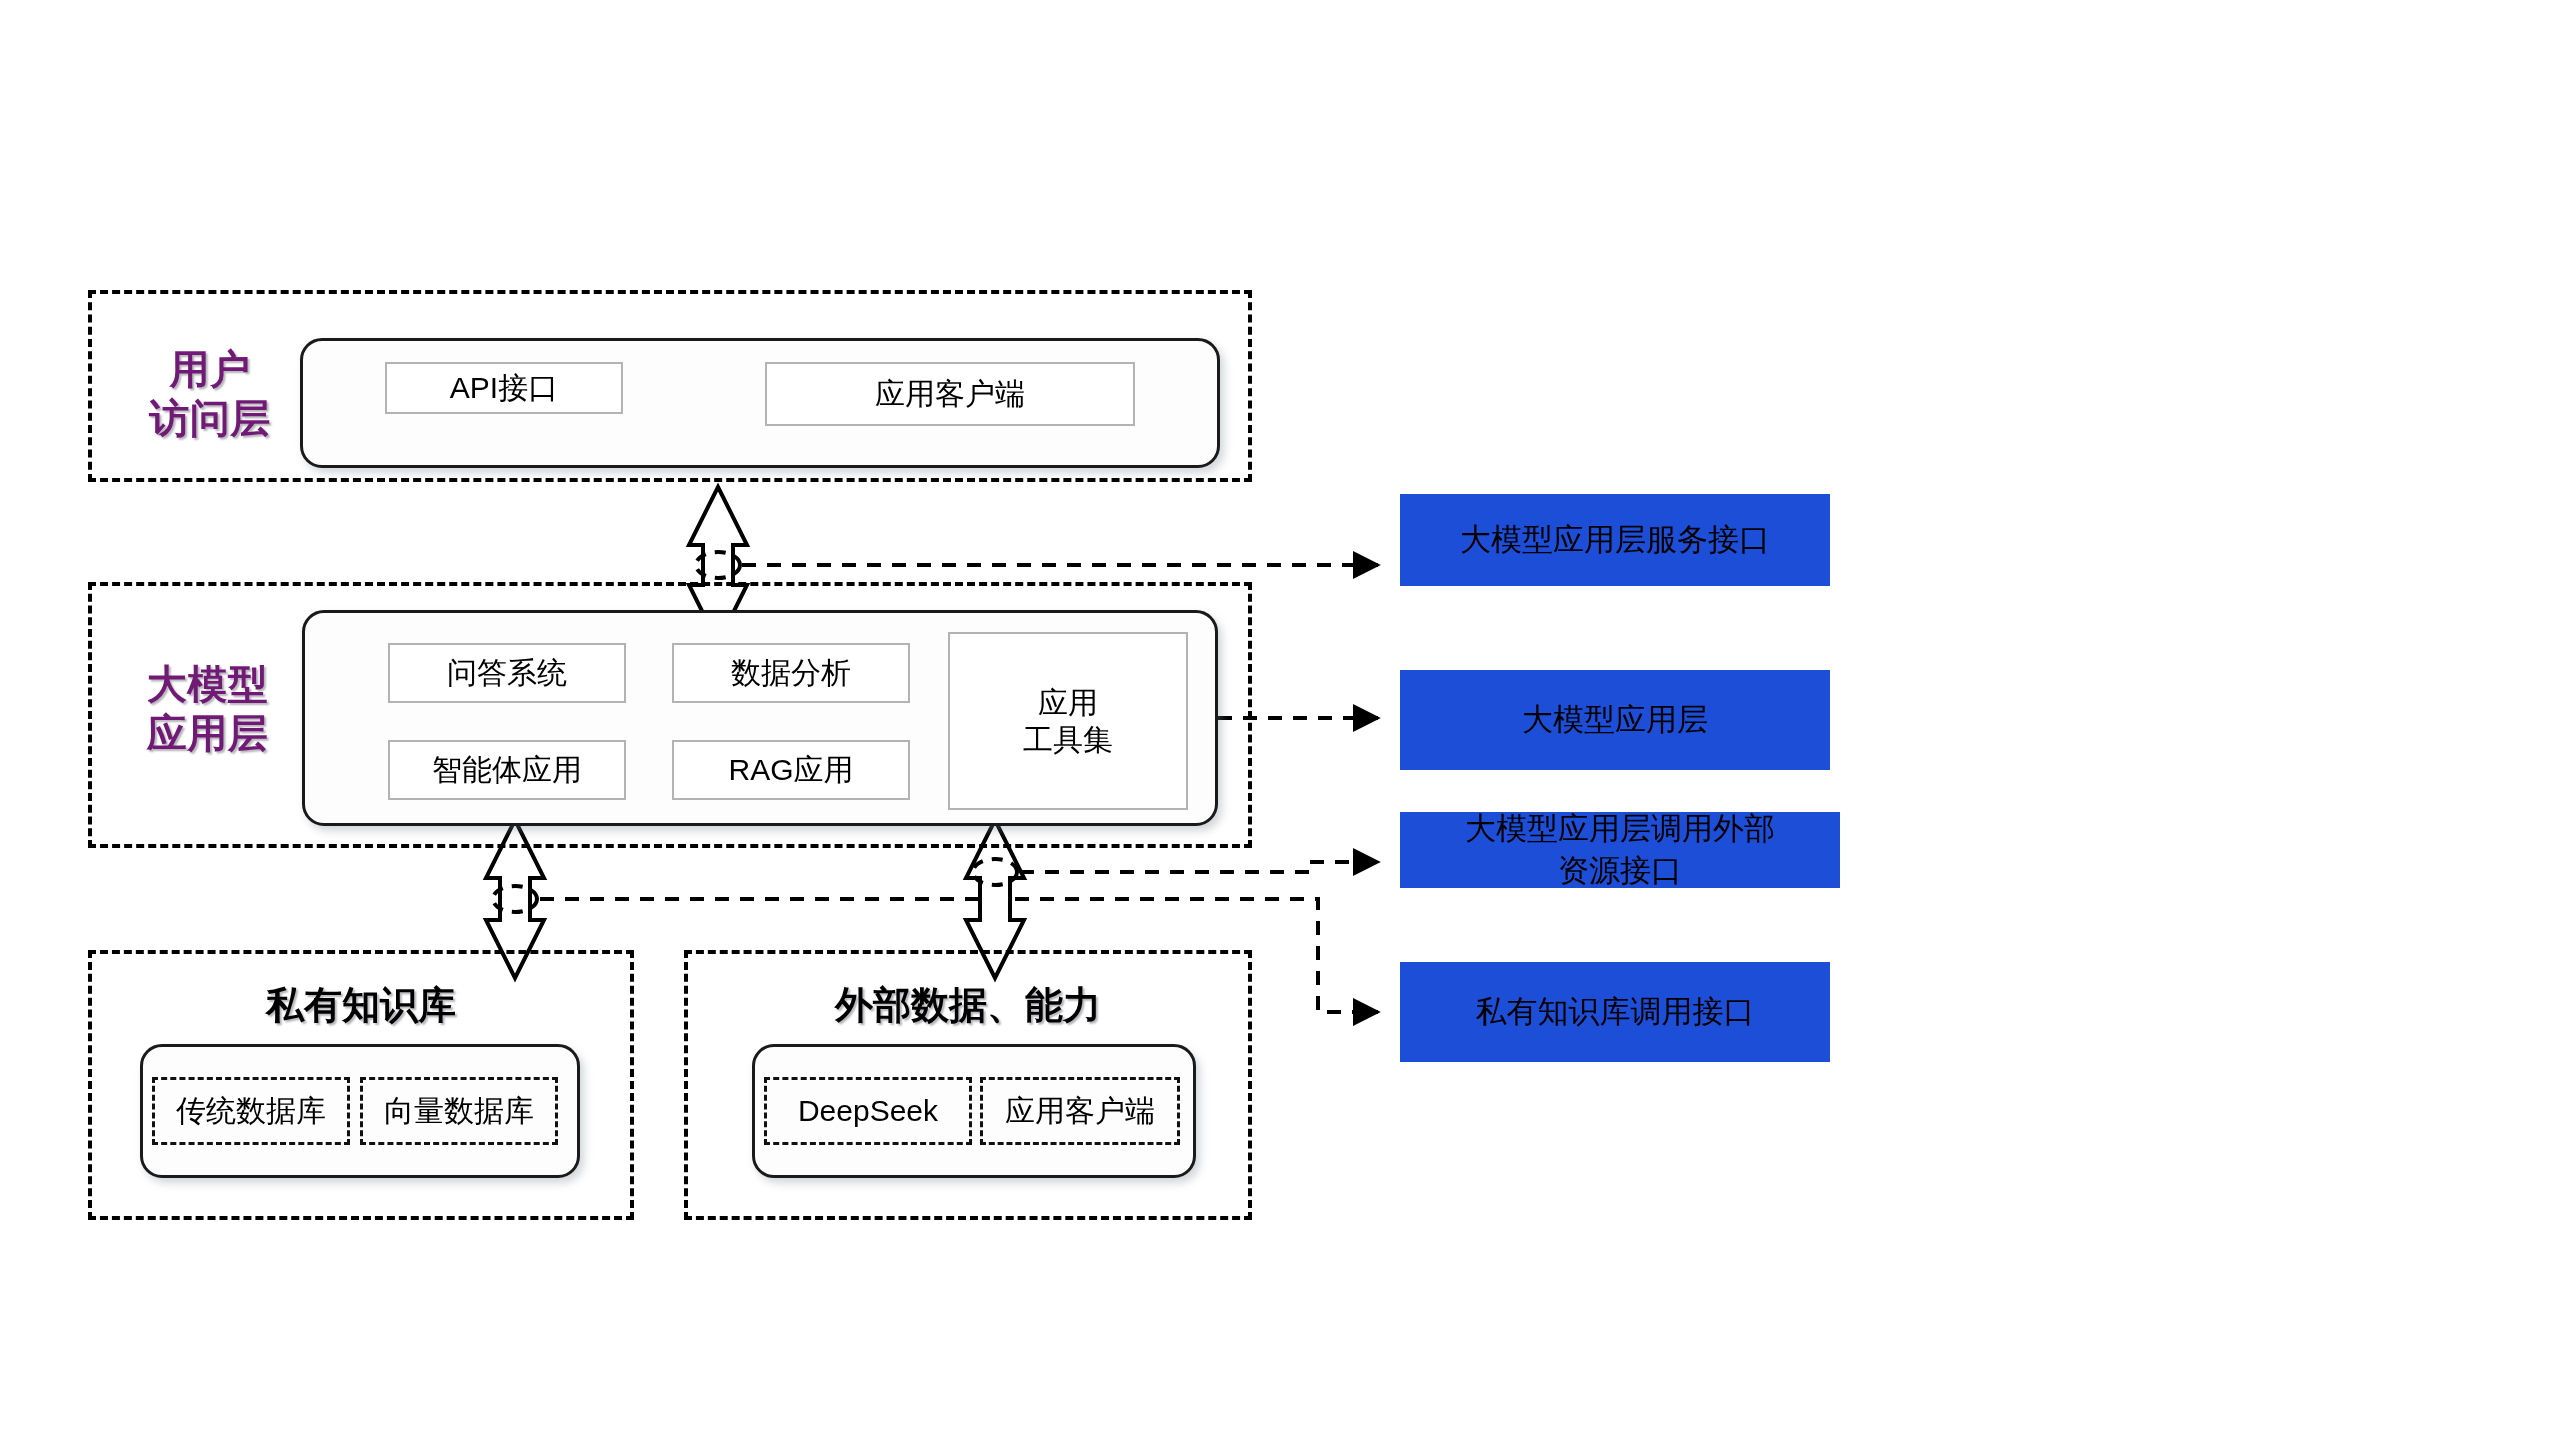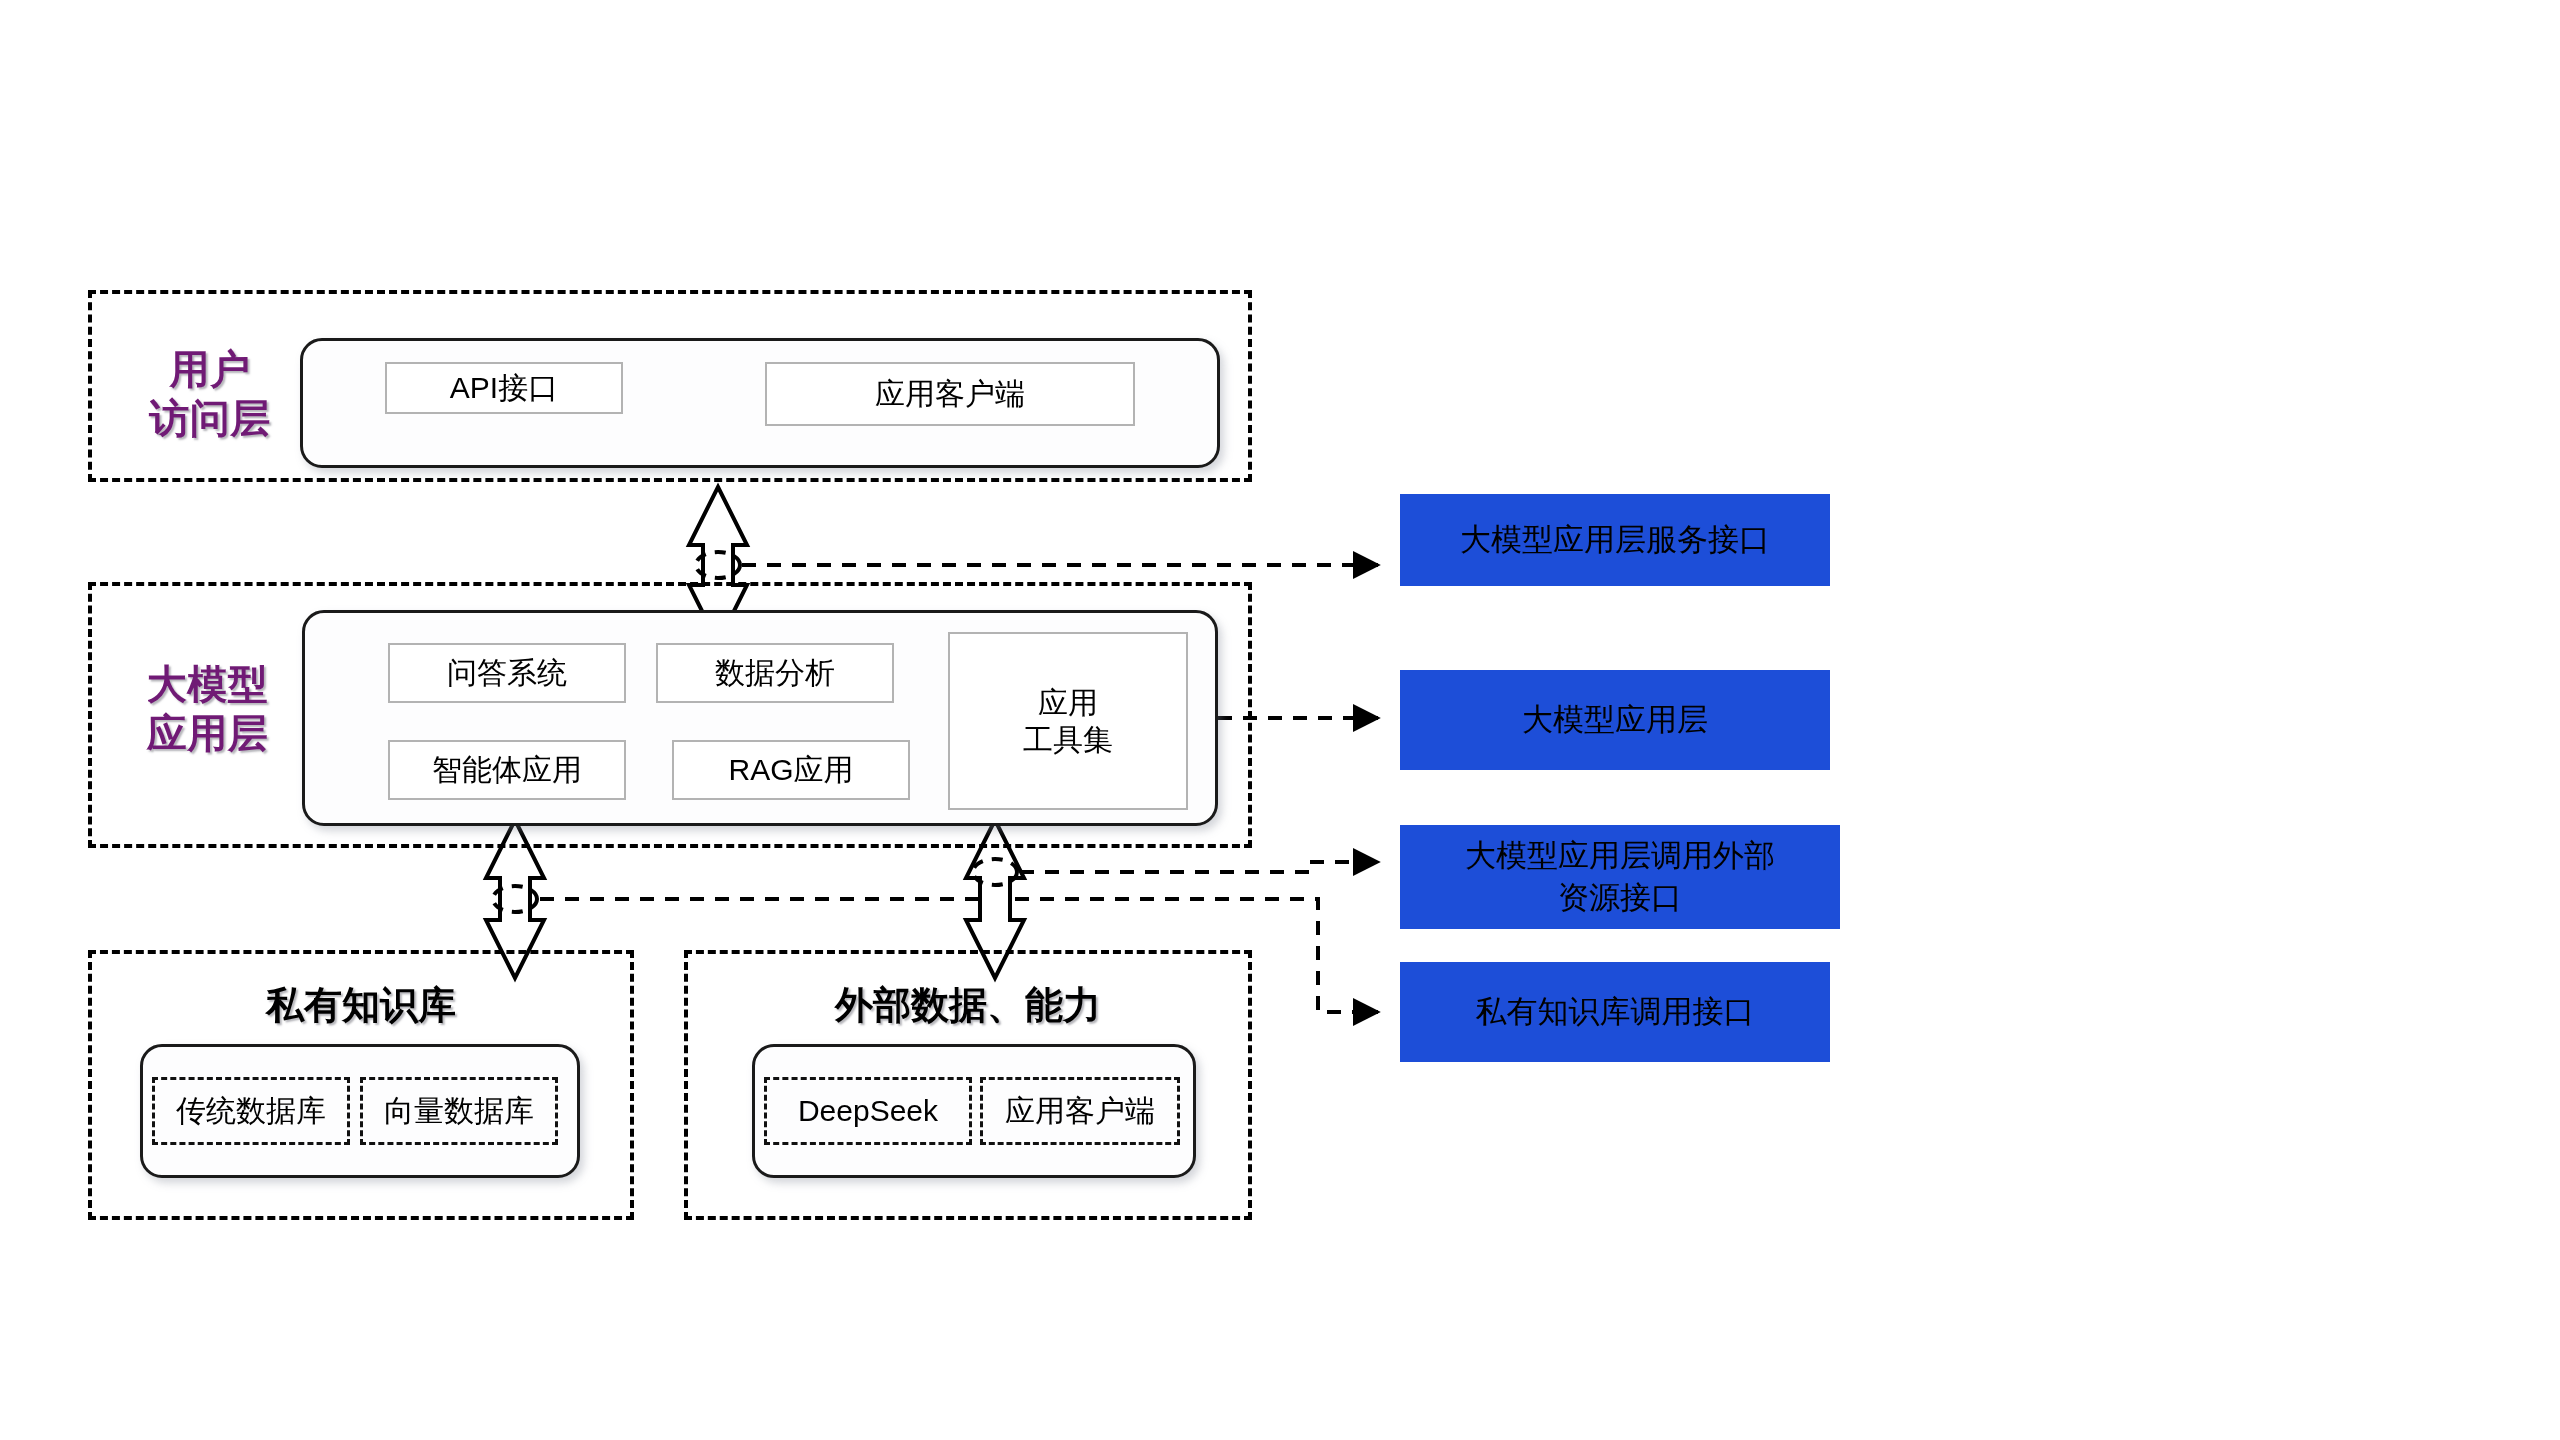--- a/index.html
+++ b/index.html
@@ -192,21 +192,21 @@
 
   <div class="layer-box" style="left:88px; top:582px; width:1164px; height:266px;"></div>
 
   <div class="layer-caption" style="left:100px; top:660px; width:215px; font-size:40px;">大模型
 应用层</div>
 
   <div class="panel" style="left:302px; top:610px; width:916px; height:216px;"></div>
 
   <div class="item-box" style="left:388px; top:643px; width:238px; height:60px;">问答系统</div>
 
-  <div class="item-box" style="left:656px; top:643px; width:238px; height:60px;">数据分析</div>
+  <div class="item-box" style="left:672px; top:643px; width:238px; height:60px;">数据分析</div>
 
   <div class="item-box" style="left:388px; top:740px; width:238px; height:60px;">智能体应用</div>
 
   <div class="item-box" style="left:672px; top:740px; width:238px; height:60px;">RAG应用</div>
 
   <div class="item-box" style="left:948px; top:632px; width:240px; height:178px;">应用
 工具集</div>
 
   <div class="layer-box" style="left:88px; top:950px; width:546px; height:270px;"></div>
 
@@ -225,18 +225,18 @@
   <div class="panel" style="left:752px; top:1044px; width:444px; height:134px;"></div>
 
   <div class="item-box-dashed" style="left:764px; top:1077px; width:208px; height:68px;">DeepSeek</div>
 
   <div class="item-box-dashed" style="left:980px; top:1077px; width:200px; height:68px;">应用客户端</div>
 
   <div class="annotation" style="left:1400px; top:494px; width:430px; height:92px;">大模型应用层服务接口</div>
 
   <div class="annotation" style="left:1400px; top:670px; width:430px; height:100px;">大模型应用层</div>
 
-  <div class="annotation" style="left:1400px; top:812px; width:440px; height:104px;margin-top:13px;">大模型应用层调用外部
+  <div class="annotation" style="left:1400px; top:812px; width:440px; height:76px;">大模型应用层调用外部
 资源接口</div>
 
   <div class="annotation" style="left:1400px; top:962px; width:430px; height:100px;">私有知识库调用接口</div>
 
 </div>
 
 </body></html>

